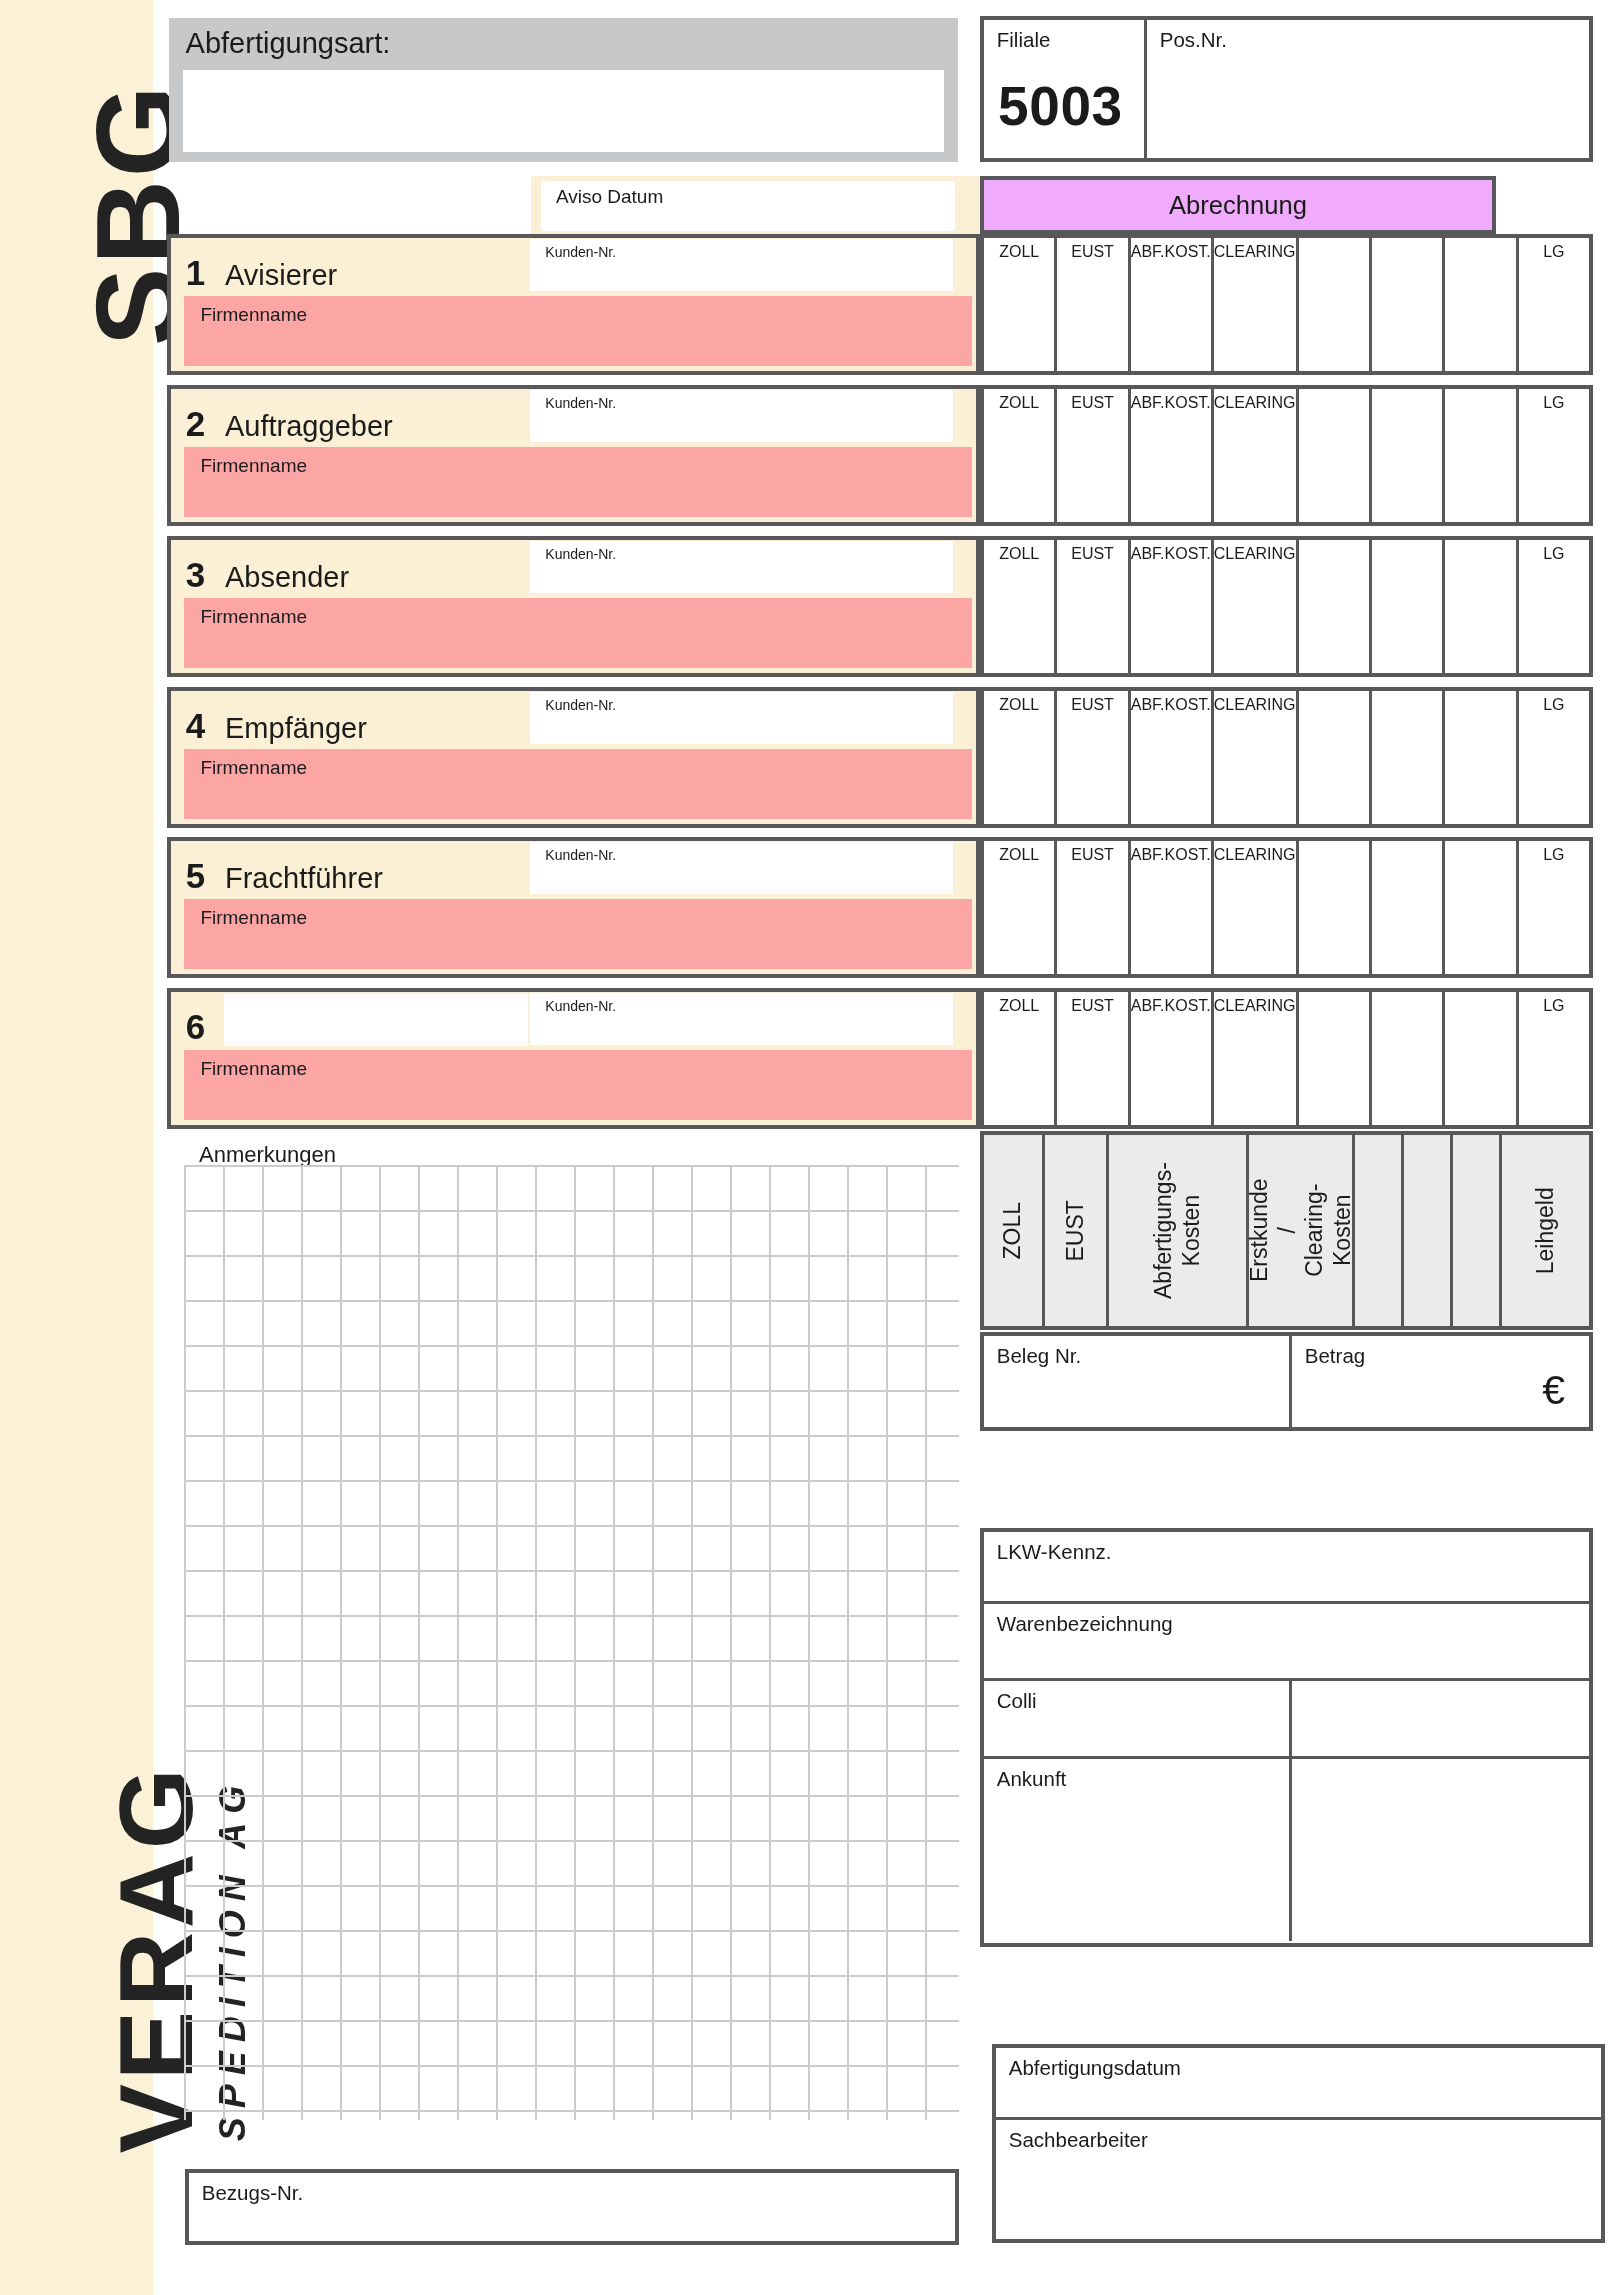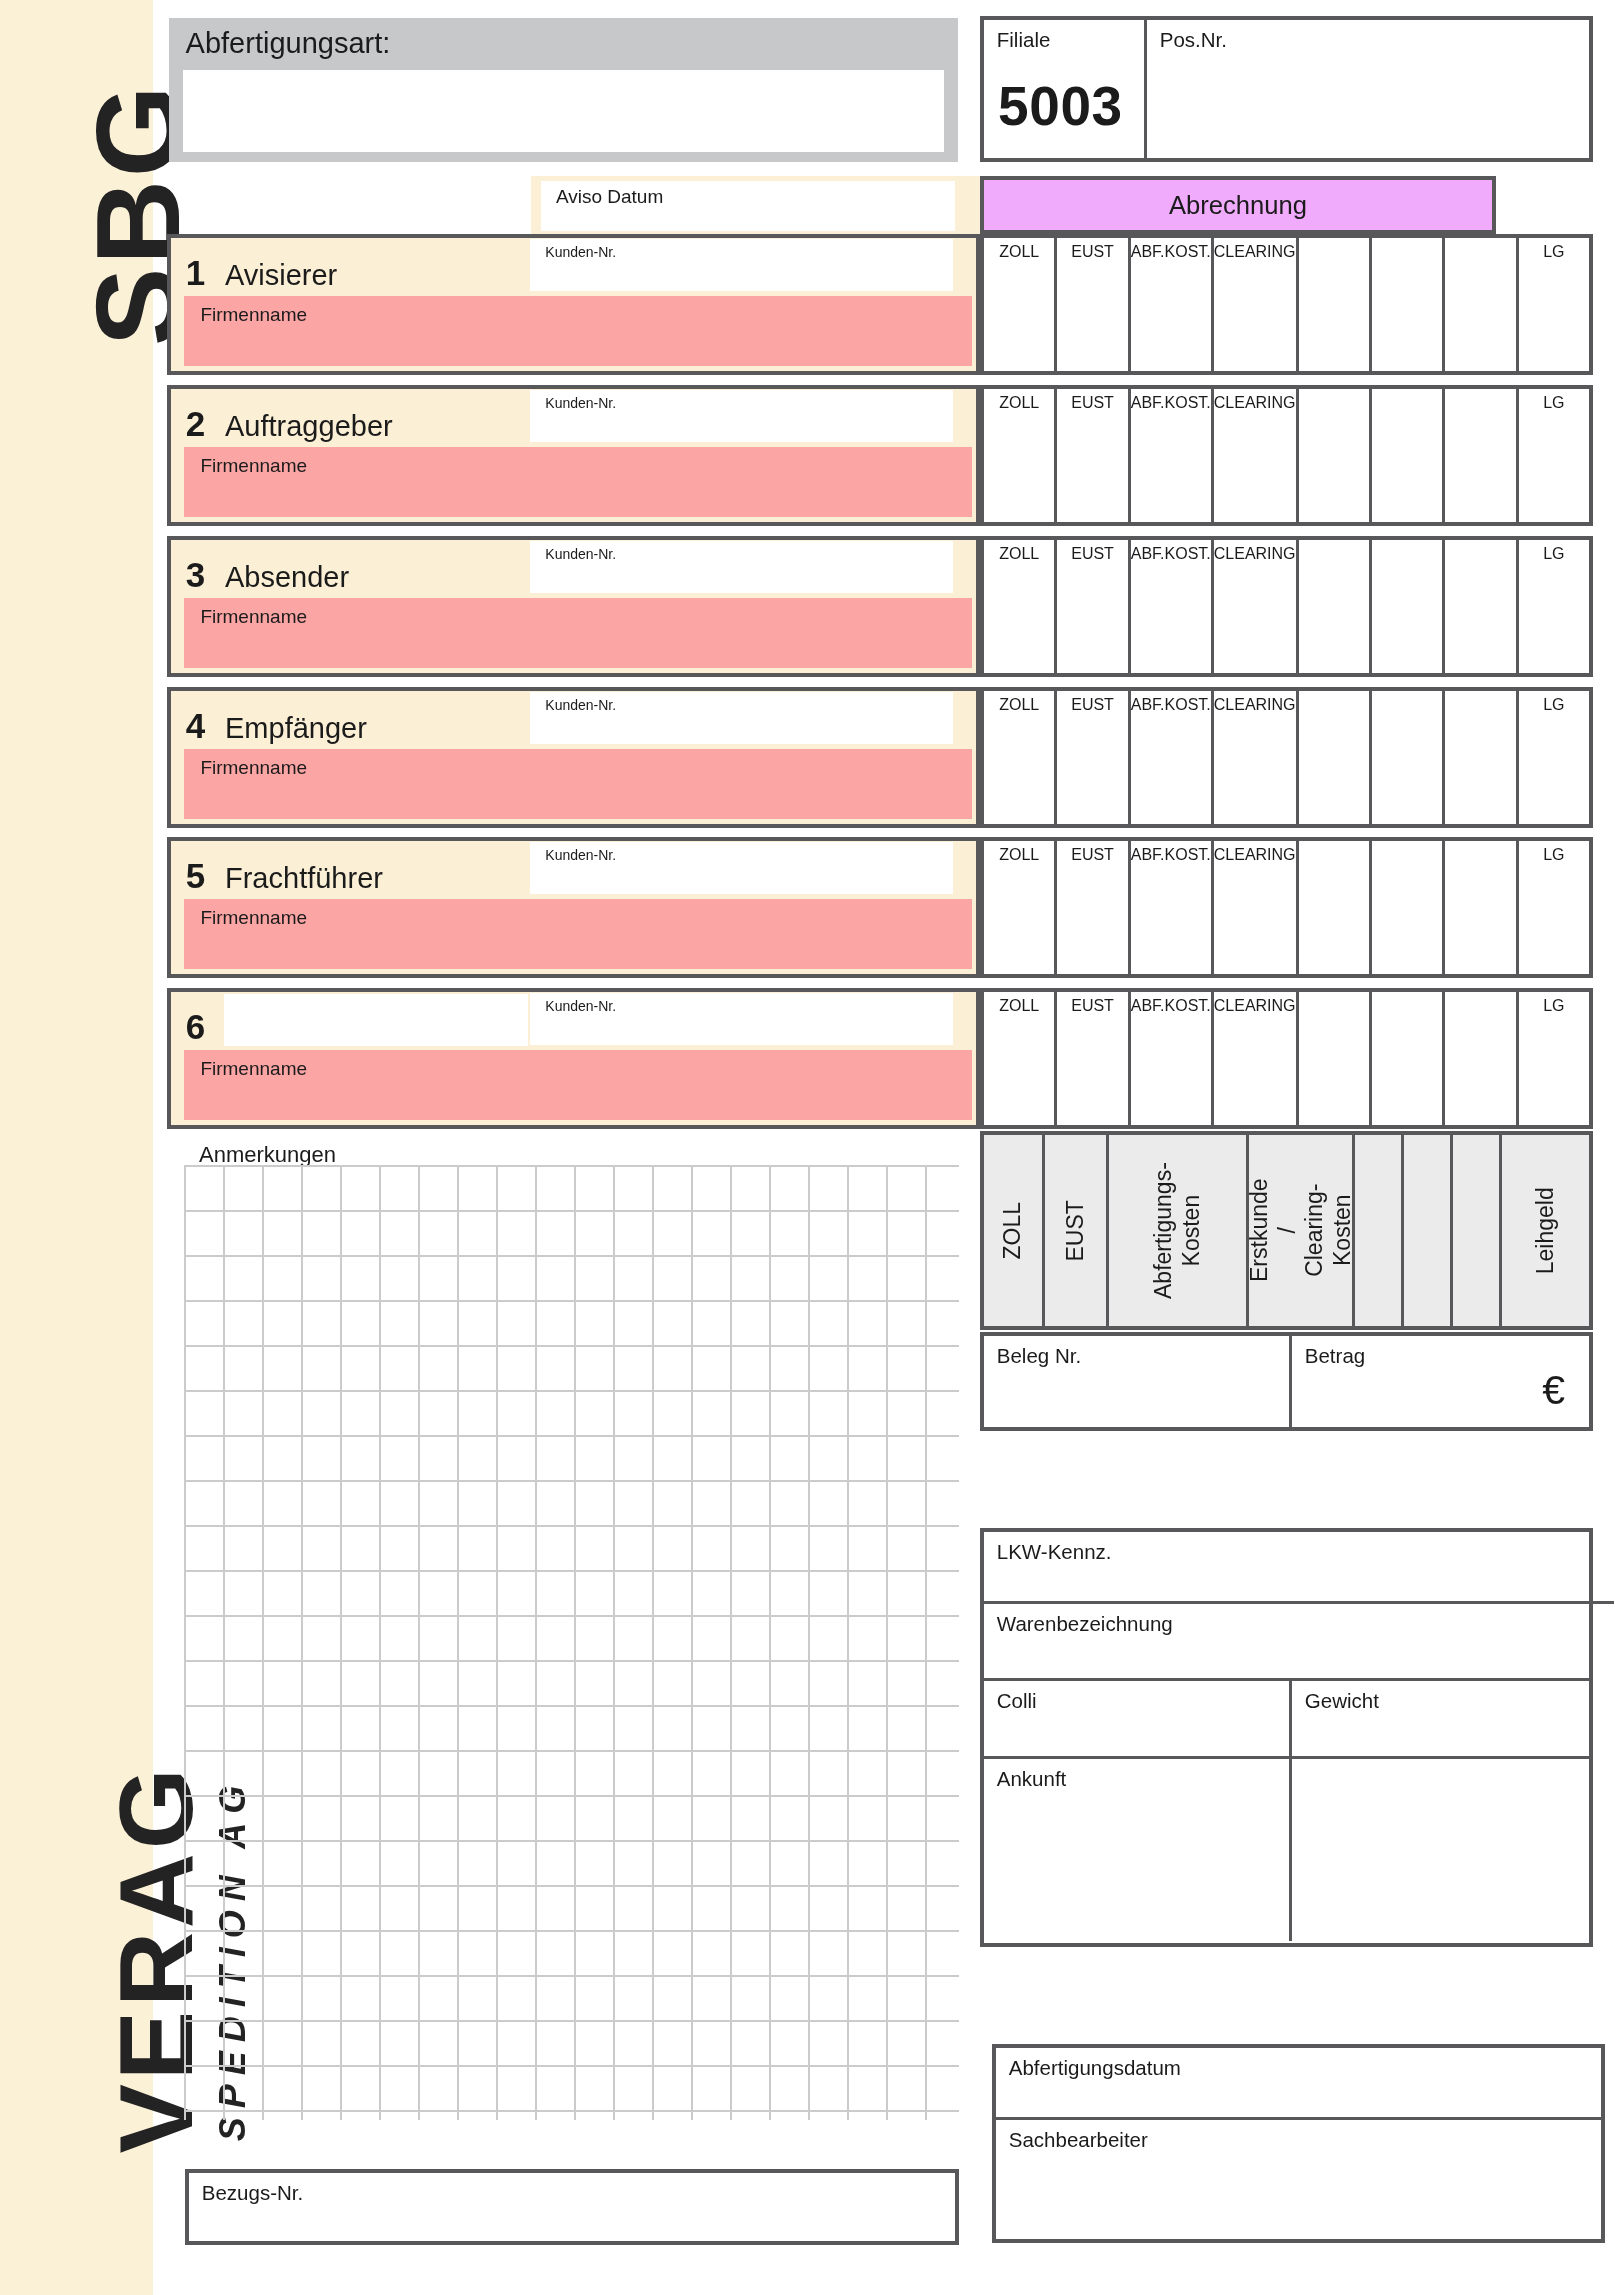--- a/index.html
+++ b/index.html
@@ -59,21 +59,21 @@
 
   .beleg-row{left:980px;top:1332px;width:613px;height:99px;border:4.5px solid #58585A;background:#fff;display:flex;}
   .beleg-cell{position:relative;width:305px;border-right:3.2px solid #58585A;}
   .betrag-cell{position:relative;flex:1;}
   .box-label{position:absolute;left:12.8px;top:7.7px;font-size:20.5px;}
   .euro{position:absolute;right:24px;top:31px;font-size:41px;}
 
   
   .cargo-box{left:980px;top:1528px;width:613px;height:419px;border:4.5px solid #58585A;background:#fff;}
   .cargo-r1{position:absolute;left:0;top:0;width:100%;height:69px;}
-  .cargo-r2{position:absolute;left:0;top:69px;width:100%;height:77px;border-top:3.8px solid #58585A;padding-left:25px;}
+  .cargo-r2{position:absolute;left:0;top:69px;width:100%;height:77px;border-top:3.8px solid #58585A;}
   .cargo-r3{position:absolute;left:0;top:146px;width:100%;height:78px;border-top:3.8px solid #58585A;display:flex;box-sizing:border-box;}
   .cargo-r4{position:absolute;left:0;top:224px;width:100%;height:185px;border-top:3.8px solid #58585A;display:flex;box-sizing:border-box;}
   .half-l{position:relative;width:305px;border-right:3.2px solid #58585A;}
   .half-r{position:relative;flex:1;}
 
   
   .proc-box{left:980px;top:2044px;width:613px;height:199px;border:4.5px solid #58585A;background:#fff;margin-left:12px;}
   .proc-r1{position:absolute;left:0;top:0;width:100%;height:69px;}
   .proc-r2{position:absolute;left:0;top:69px;width:100%;bottom:0;border-top:3.8px solid #58585A;}
 
@@ -297,23 +297,20 @@
     <div class="cargo-r1">
       <div class="box-label">LKW-Kennz.</div>
     </div>
     <div class="cargo-r2">
       <div class="box-label">Warenbezeichnung</div>
     </div>
     <div class="cargo-r3">
       <div class="half-l">
         <div class="box-label">Colli</div>
       </div>
-      <div class="half-r">
-        <div class="box-label">Gewicht</div>
-      </div>
     </div>
     <div class="cargo-r4">
       <div class="half-l">
         <div class="box-label">Ankunft</div>
       </div>
     </div>
   </div>
 
   <div class="abs proc-box">
     <div class="proc-r1">

